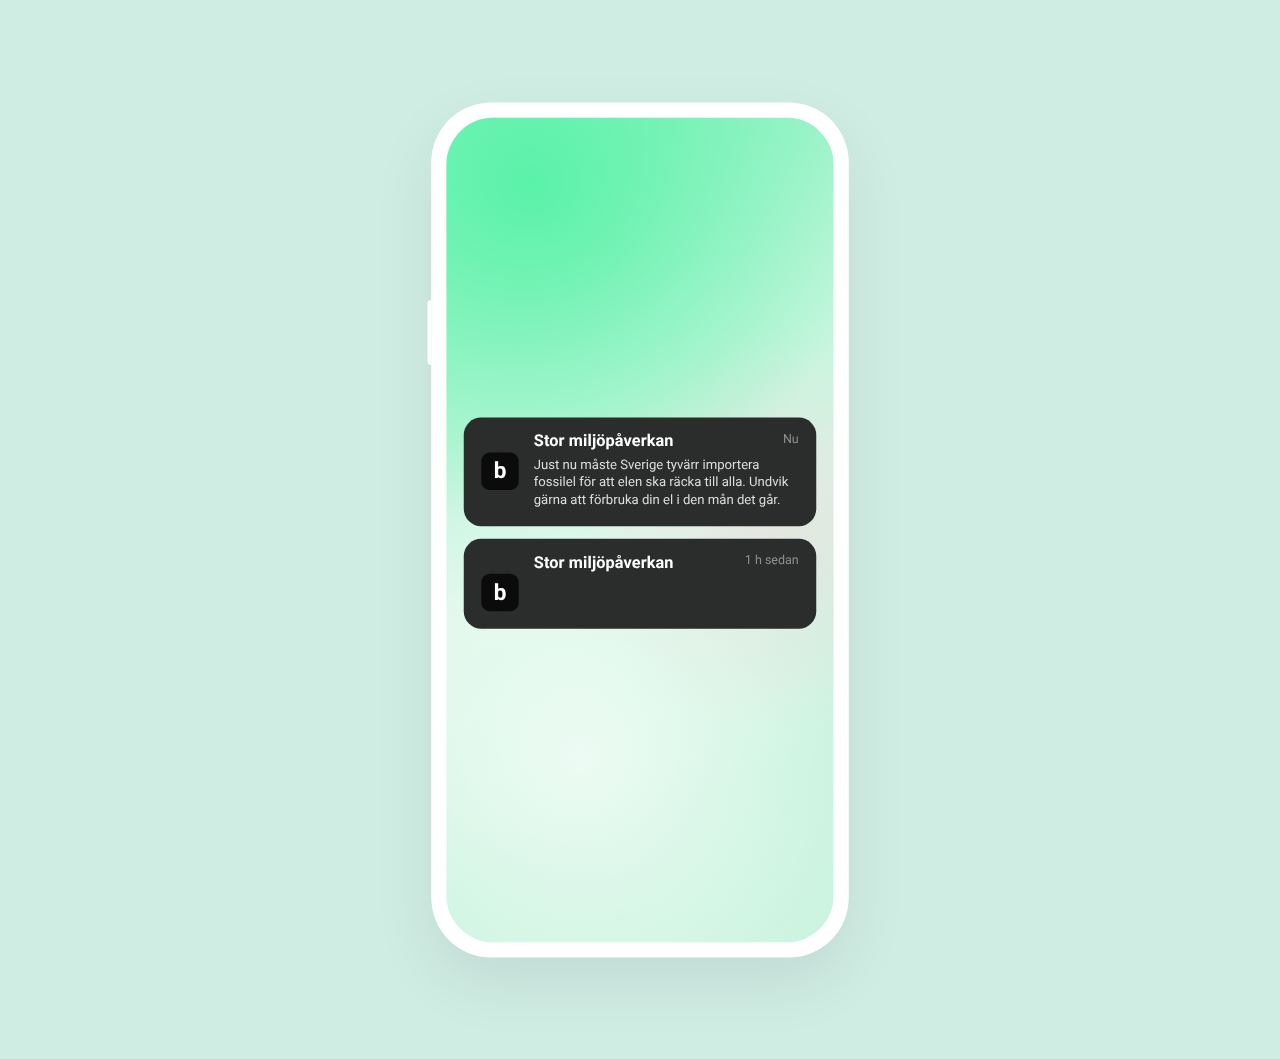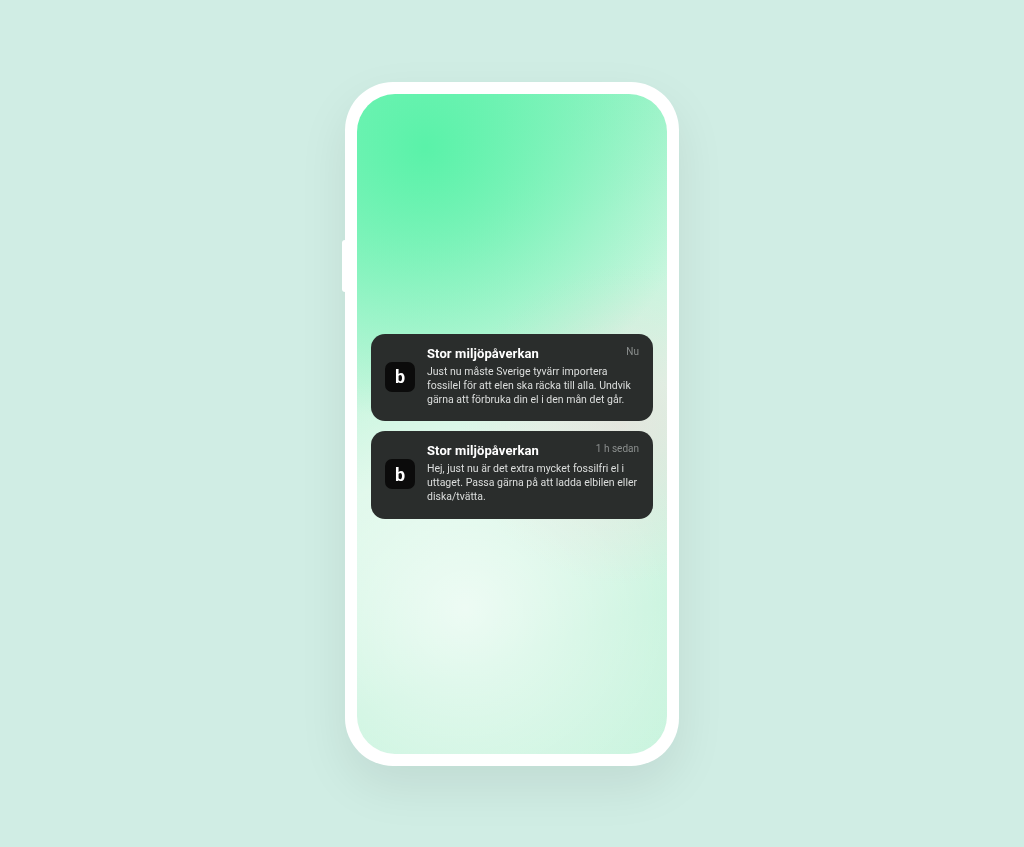--- a/index.html
+++ b/index.html
@@ -114,18 +114,17 @@
 
     <div class="notification">
       <div class="app-icon">
         <span>b</span>
       </div>
       <div class="notif-content">
         <div class="notif-row1">
           <span class="notif-title">Stor miljöpåverkan</span>
           <span class="notif-time">1 h sedan</span>
         </div>
-        <div class="notif-body">Hej, just nu är det extra mycket fossilfri el i uttaget. Passa gärna på att ladda elbilen eller diska/tvätta.</div>
       </div>
     </div>
 
   </div>
 </div>
 
 </body></html>

